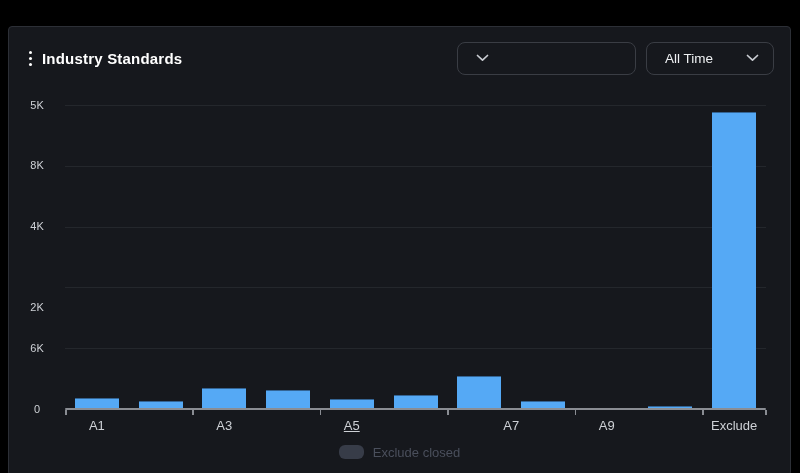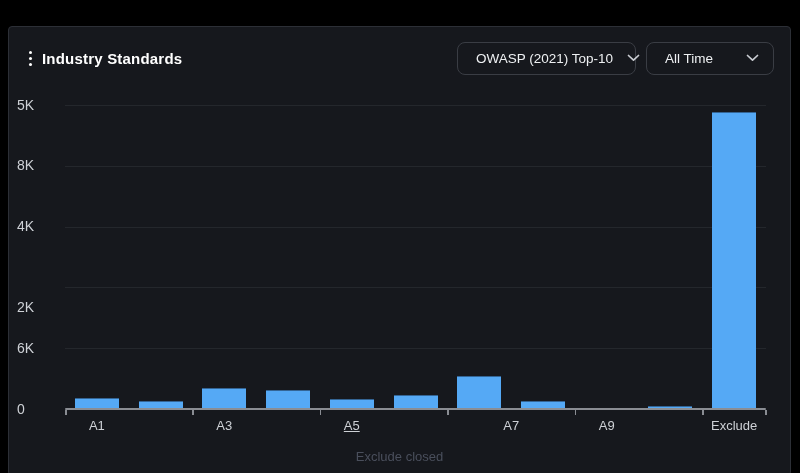--- a/index.html
+++ b/index.html
@@ -46,42 +46,42 @@
   }
   .dropdown.standard{width:179px;}
   .dropdown.time{width:128px;justify-content:space-between;}
   .chevron{display:flex;align-items:center;}
   
   .chart{position:absolute;inset:0;}
   .gridline{
     position:absolute;height:1px;background:var(--grid,#24272c);
   }
   .y-label{
-    position:absolute;width:40px;text-align:left;
-    font-size:14px;color:var(--tick-text,#ced1d6);line-height:13px;
+    position:absolute;width:40px;text-align:center;
+    font-size:11px;color:var(--tick-text,#ced1d6);line-height:13px;
   }
   .axis-line{
     position:absolute;height:2px;background:var(--axis,#8a8d93);border-radius:1px;
   }
   .x-tick{
     position:absolute;width:1.5px;height:5px;background:var(--axis,#8a8d93);
   }
   .bar{
     position:absolute;background:var(--bar,#55a9f5);
     border-top:1px solid rgba(25,45,70,.55);
     box-sizing:border-box;cursor:pointer;
   }
   .x-label{
     position:absolute;text-align:center;font-size:13px;
     color:var(--tick-text,#ced1d6);white-space:nowrap;
   }
   
   .legend{
     position:absolute;left:0;right:0;top:417px;height:16px;
-    display:flex;align-items:center;justify-content:center;gap:9px;flex-direction:column;
+    display:flex;align-items:center;justify-content:center;gap:9px;
   }
   .legend-swatch{
     width:25px;height:14px;border-radius:6px;
     background:var(--legend-swatch,#373c48);cursor:pointer;
   }
   .legend-label{
     font-size:13px;color:var(--legend-text,#4a4f5c);
   }
 </style>
 </head>
@@ -89,21 +89,20 @@
 
 <div class="card">
 
   <div class="card-header">
     <div class="header-left">
       <span class="kebab"></span>
       <h2 class="card-title">Industry Standards</h2>
     </div>
     <div class="header-right">
       <div class="dropdown standard">
-        <span class="dropdown-value">OWASP (2021) Top-10</span>
         <span class="chevron">
           <svg width="13" height="8" viewBox="0 0 13 8">
               <path d="M1.5 1.5 L6.5 6.2 L11.5 1.5" stroke="#c9ccd2" stroke-width="1.7" fill="none" stroke-linecap="round" stroke-linejoin="round"></path>
             </svg>
         </span>
       </div>
       <div class="dropdown time">
         <span class="dropdown-value">All Time</span>
         <span class="chevron">
           <svg width="13" height="8" viewBox="0 0 13 8">

